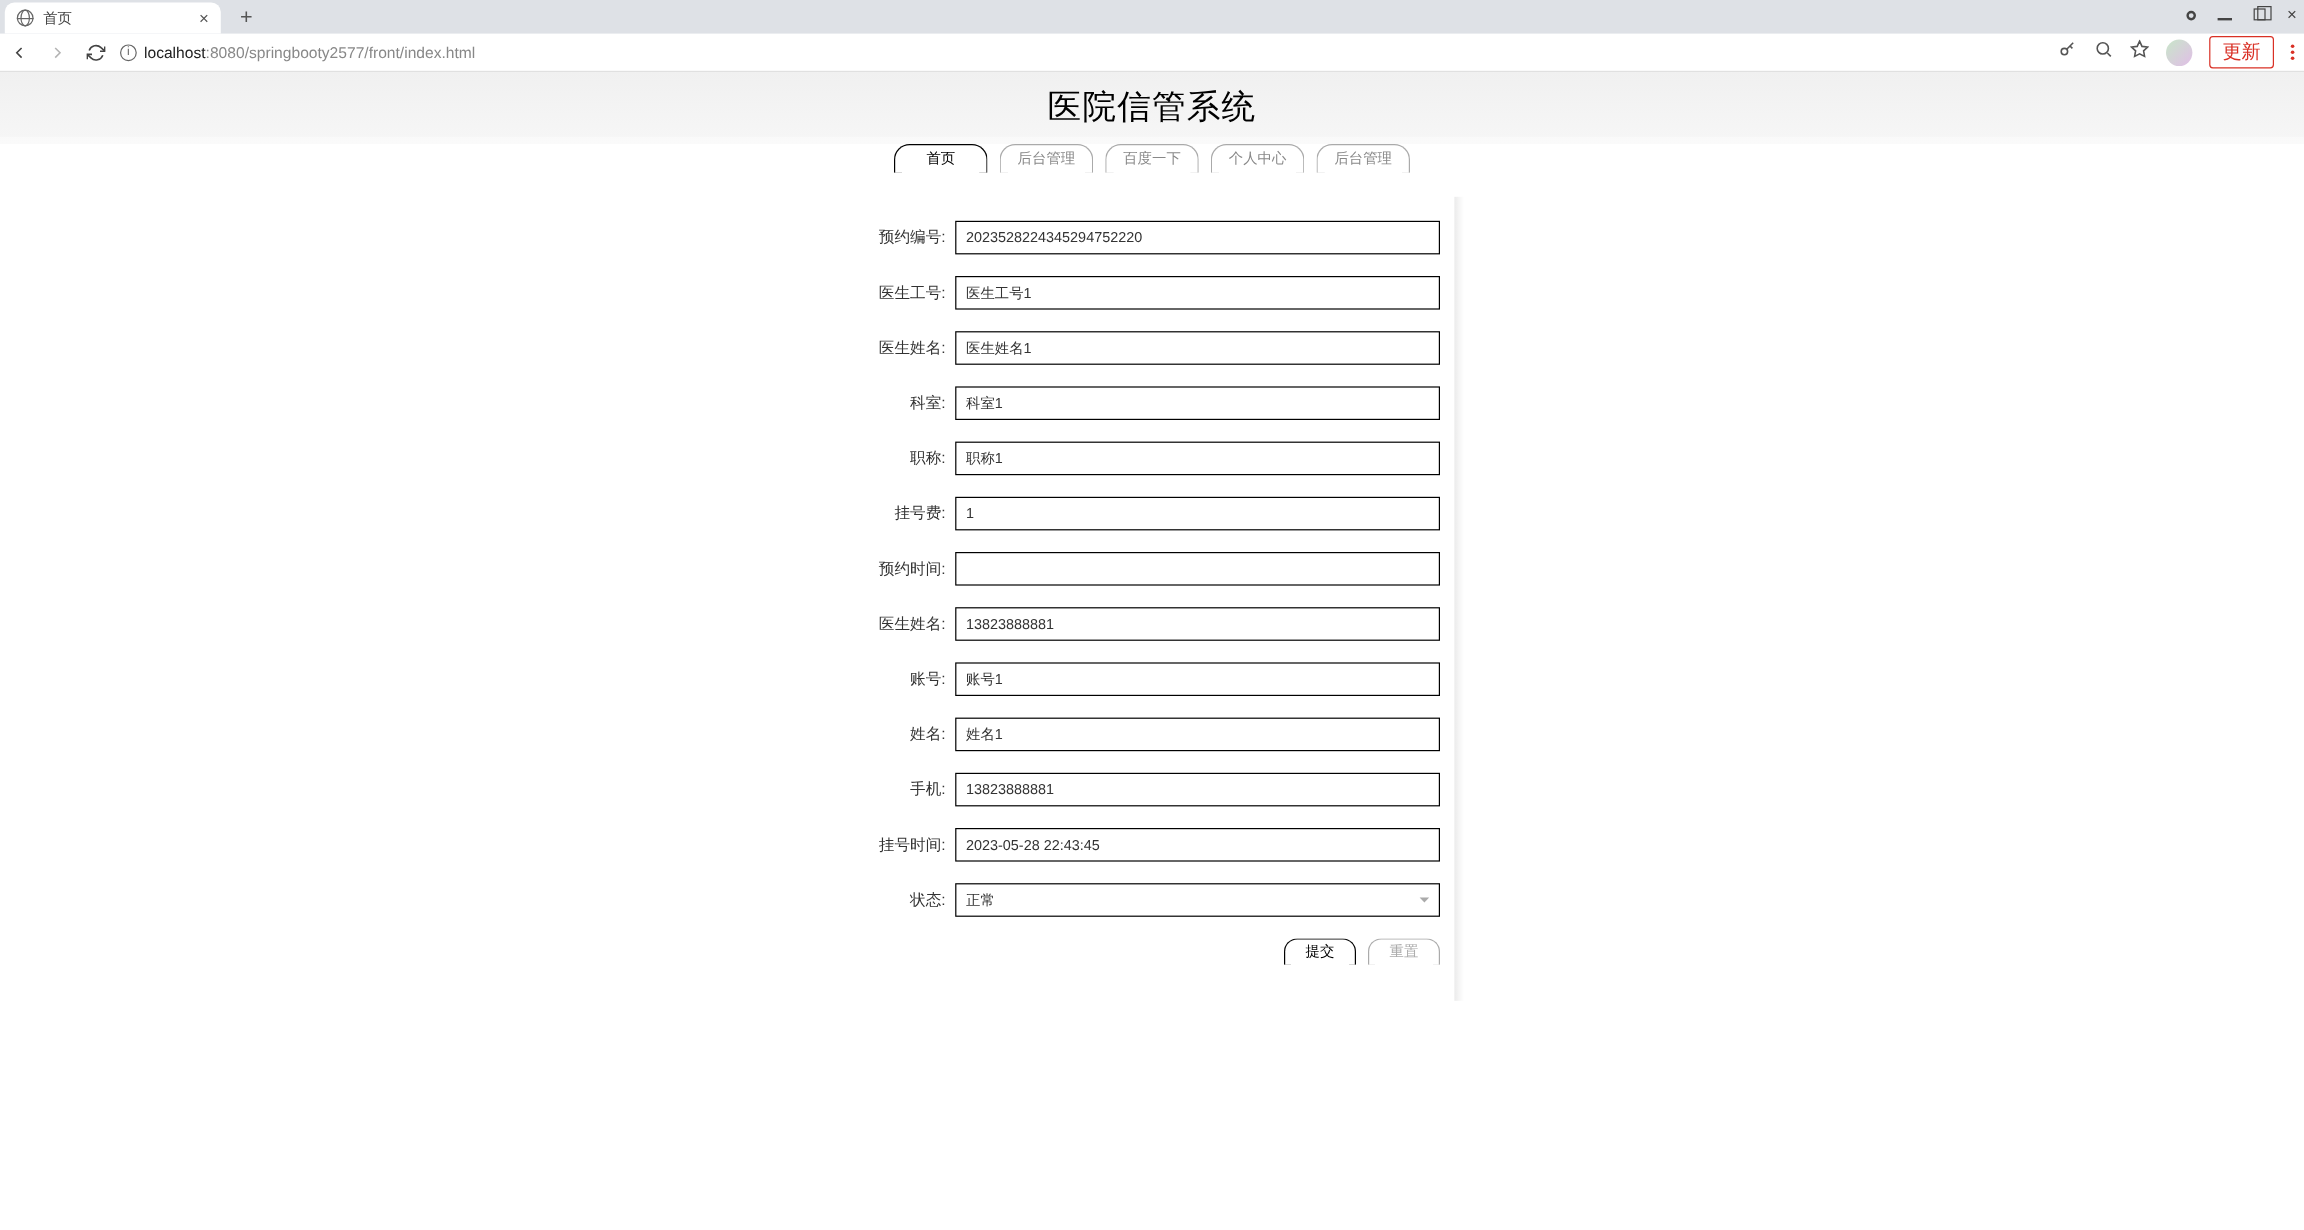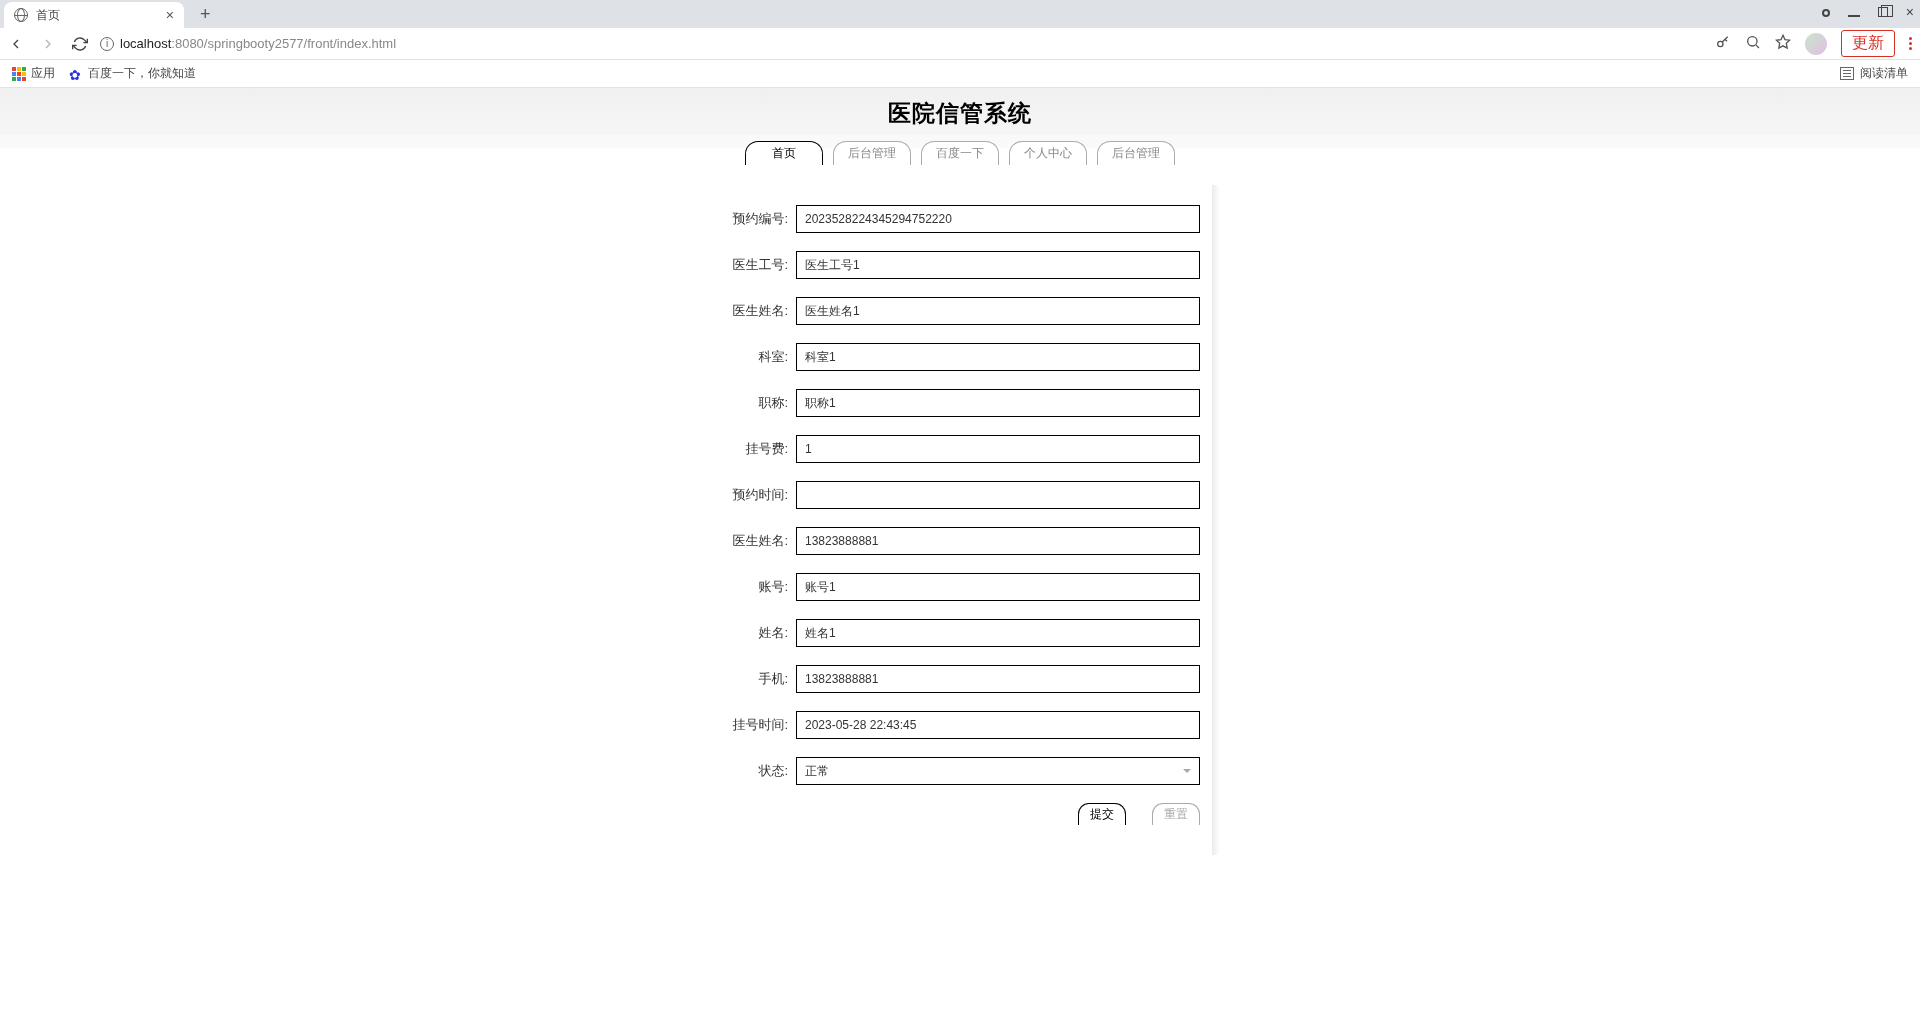--- a/index.html
+++ b/index.html
@@ -49,35 +49,35 @@
     .apps-grid i:nth-child(9){background:#ea4335;}
     .bm-baidu { display: inline-flex; align-items: center; gap: 5px; cursor: pointer; }
     .baidu-paw { width: 14px; height: 14px; color: #2932e1; font-size: 14px; }
     .bm-right { margin-left: auto; display: inline-flex; align-items: center; gap: 6px; cursor: pointer; }
     .list-ico { display: inline-flex; flex-direction: column; gap: 2px; border: 1px solid #666; padding: 2px; }
     .list-ico i { width: 8px; height: 1px; background: #666; }
     
     
     .page-wrap { position: relative; height: calc(1025px - 88px); background: linear-gradient(to bottom,#f5f5f5,#fafafa 60px,#fff 60px); overflow-y: scroll; }
     .banner { text-align: center; padding: 10px 0 6px; background: linear-gradient(to bottom,#f0f0f0,#f6f6f6); }
-    .banner h1 { font-size: 23px; font-weight: 700; color: #000; letter-spacing: 1px; }
+    .banner h1 { font-size: 28px; font-weight: 400; color: #000; letter-spacing: 1px; }
     .nav-tabs { display: flex; justify-content: center; gap: 10px; margin: 6px 0 20px; }
     .nav-tab { width: 78px; height: 24px; border: 1px solid #aaa; border-bottom: none; border-radius: 13px 13px 0 0; display: flex; align-items: center; justify-content: center; font-size: 12px; color: #888; background: #fff; cursor: pointer; }
     .nav-tab.active { border-color: #000; color: #000; }
     
     .form-panel { width: 500px; margin: 0 auto; padding: 20px 10px 30px; position: relative; }
     .form-panel::after { content: ''; position: absolute; right: -10px; top: 0; bottom: 0; width: 8px; background: linear-gradient(to right, rgba(0,0,0,0.08), transparent); }
     .form-row { display: flex; align-items: center; margin-bottom: 18px; }
     .form-label { width: 68px; text-align: right; font-size: 13px; color: #333; margin-right: 8px; white-space: nowrap; }
     .form-label::after { content: ':'; }
     .form-input { flex: 1; height: 28px; border: 1px solid #000; padding: 0 8px; font-size: 12px; color: #333; outline: none; background: #fff; }
     .form-select { flex: 1; height: 28px; border: 1px solid #000; padding: 0 32px 0 8px; font-size: 12px; color: #333; background: #fff; position: relative; display: flex; align-items: center; cursor: pointer; }
     .form-select::after { content: ''; position: absolute; right: 8px; top: 50%; width: 0; height: 0; border: 4px solid transparent; border-top-color: #aaa; transform: translateY(-2px); }
     .form-actions { display: flex; justify-content: flex-end; gap: 10px; margin-top: 16px; }
-    .btn { width: 48px; height: 22px; border: 1px solid #444; border-bottom: none; border-radius: 11px 11px 0 0; font-size: 12px; display: flex; align-items: center; justify-content: center; cursor: pointer; background: #fff; margin-left: 16px; }
+    .btn { width: 60px; height: 22px; border: 1px solid #444; border-bottom: none; border-radius: 11px 11px 0 0; font-size: 12px; display: flex; align-items: center; justify-content: center; cursor: pointer; background: #fff; }
     .btn-primary { border-color: #000; color: #000; }
     .btn-secondary { border-color: #aaa; color: #aaa; }
   </style>
 </head>
 <body>
 
 <div class="browser-chrome">
   <div class="tab-bar">
     <div class="tab">
       <span class="tab-globe"></span>
@@ -131,48 +131,20 @@
           </svg></span>
       <span class="avatar-ico"></span>
       <span class="update-btn">更新</span>
       <span class="menu-dots">
           <i></i>
           <i></i>
           <i></i>
         </span>
     </div>
   </div>
-  <div class="bookmark-bar">
-    <span class="bm-apps">
-      <span class="apps-grid">
-          <i></i>
-          <i></i>
-          <i></i>
-          <i></i>
-          <i></i>
-          <i></i>
-          <i></i>
-          <i></i>
-          <i></i>
-        </span>
-      <span>应用</span>
-    </span>
-    <span class="bm-baidu">
-      <span class="baidu-paw">✿</span>
-      <span>百度一下，你就知道</span>
-    </span>
-    <span class="bm-right">
-      <span class="list-ico">
-          <i></i>
-          <i></i>
-          <i></i>
-        </span>
-      <span>阅读清单</span>
-    </span>
-  </div>
 </div>
 
 <div class="page-wrap">
   <div class="banner">
     <h1>医院信管系统</h1>
   </div>
   <div class="nav-tabs">
     <div class="nav-tab active">首页</div>
     <div class="nav-tab">后台管理</div>
     <div class="nav-tab">百度一下</div>

